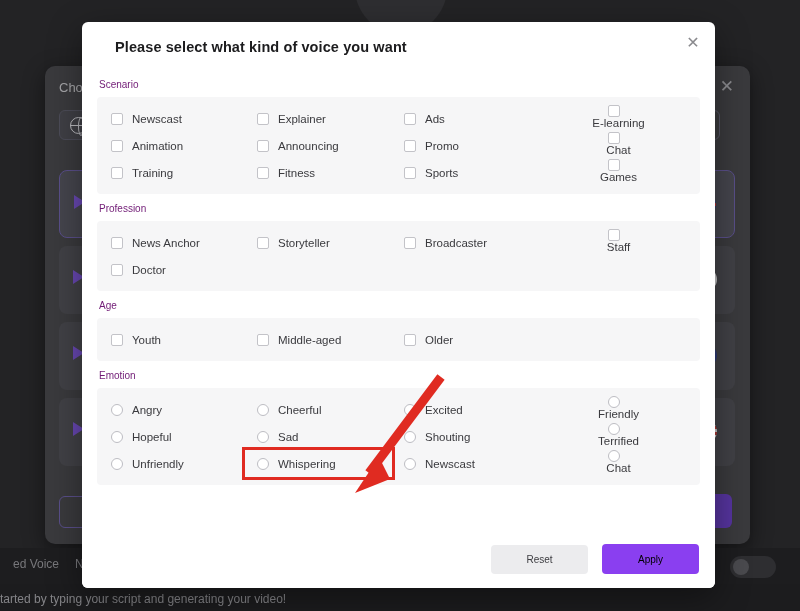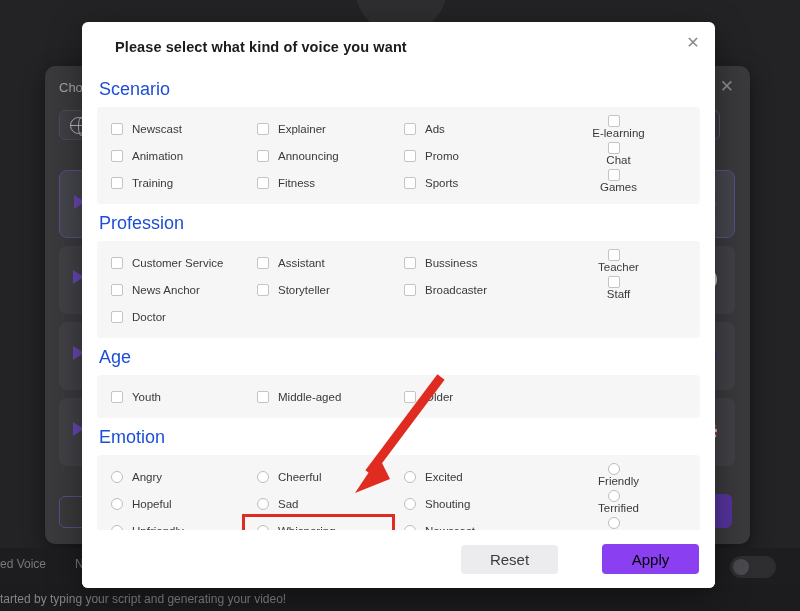--- a/index.html
+++ b/index.html
@@ -134,21 +134,21 @@
     position: absolute; right: 12px; top: 11px;
     width: 20px; height: 20px; cursor: pointer;
     color: #8a8a8e; font-size: 16px; line-height: 20px; text-align: center;
   }
 
   .dlg-body {
     position: absolute; left: 0; top: 48px; right: 0; bottom: 58px;
     padding: 0 15px;
   }
   .section-label {
-    font-size: 18px; color: #1d4ed8; margin: 9px 0 7px 2px;
+    font-size: 10px; color: #701a75; margin: 9px 0 7px 2px;
   }
   .panel {
     background: #f6f6f7;
     border-radius: 4px;
     padding: 8px 0 8px 0;
   }
   .opt-row { display: flex; }
   .opt {
     display: flex; align-items: center;
     height: 27px;
@@ -185,22 +185,22 @@
   }
 
   .dlg-footer {
     position: absolute; left: 0; right: 0; bottom: 0;
     height: 58px;
     display: flex; align-items: center; justify-content: flex-end;
     padding-right: 16px; gap: 14px;
     background: #fff;
   }
   .btn {
-    font-size: 15px; border: none; border-radius: 4px;
-    cursor: pointer; font-family: inherit; margin-left: 30px;
+    font-size: 10px; border: none; border-radius: 4px;
+    cursor: pointer; font-family: inherit;
   }
   .btn-reset {
     width: 97px; height: 29px; background: #ececee; color: #3c3c40;
   }
   .btn-apply {
     width: 97px; height: 30px; background: #8a3ff0; color: #000000;
   }
 
   
   .anno { position: absolute; inset: 0; pointer-events: none; }
@@ -240,21 +240,21 @@
       <div class="bg-voice-row" style="top:332px">
         <span class="bg-play"></span>
         <span class="bg-flag flag-us"></span>
       </div>
 
       <div class="bg-apply-btn"></div>
       <div class="bg-apply-btn-2"></div>
     </div>
 
     <div class="bg-tabbar">
-      <span class="bg-tab" style="left:0px">ed Voice</span>
+      <span class="bg-tab" style="left:13px">ed Voice</span>
       <span class="bg-tab" style="left:75px">N</span>
     </div>
     <div class="bg-toggle"></div>
 
     <div class="bg-footer-text">tarted by typing your script and generating your video!</div>
   </div>
 
   <div class="dialog">
 
     <div class="dlg-title">Please select what kind of voice you want</div>
@@ -313,38 +313,20 @@
               <span class="opt-label">Sports</span>
             </div>
             <div class="opt c3">
               <span class="cb"></span>
               <span class="opt-label">Games</span>
             </div>
           </div>
         </div>
         <div class="section-label">Profession</div>
         <div class="panel">
-          <div class="opt-row">
-            <div class="opt c0">
-              <span class="cb"></span>
-              <span class="opt-label">Customer Service</span>
-            </div>
-            <div class="opt c1">
-              <span class="cb"></span>
-              <span class="opt-label">Assistant</span>
-            </div>
-            <div class="opt c2">
-              <span class="cb"></span>
-              <span class="opt-label">Bussiness</span>
-            </div>
-            <div class="opt c3">
-              <span class="cb"></span>
-              <span class="opt-label">Teacher</span>
-            </div>
-          </div>
           <div class="opt-row">
             <div class="opt c0">
               <span class="cb"></span>
               <span class="opt-label">News Anchor</span>
             </div>
             <div class="opt c1">
               <span class="cb"></span>
               <span class="opt-label">Storyteller</span>
             </div>
             <div class="opt c2">

